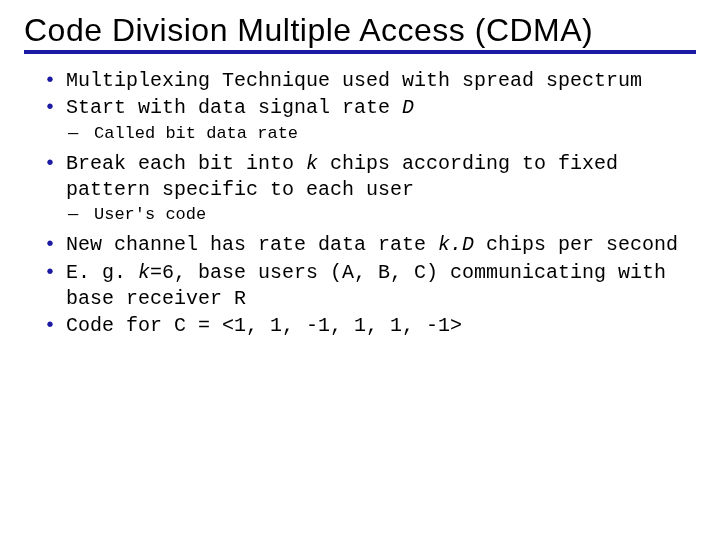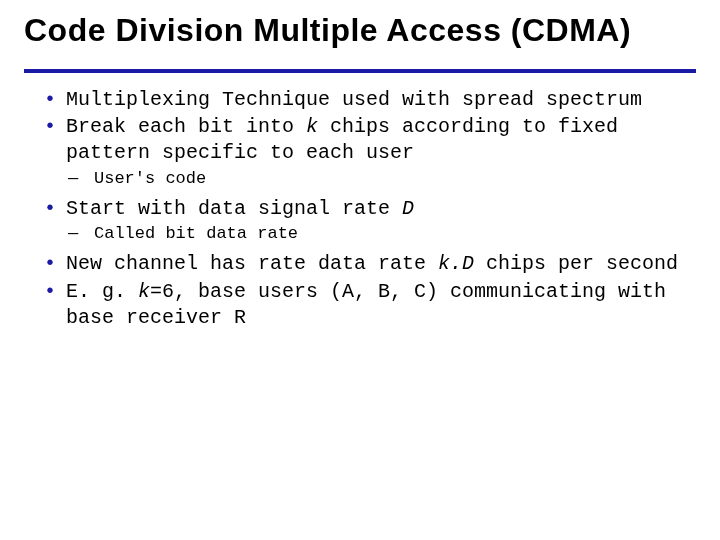--- a/index.html
+++ b/index.html
@@ -7,25 +7,25 @@
     width: 720px;
     height: 540px;
     background: #fff;
     font-family: Verdana, Geneva, sans-serif;
     color: #000;
     padding: 12px 24px 24px 24px;
     overflow: hidden;
   }
   .title {
     font-family: "Arial Black", Arial, sans-serif;
-    font-weight: 700;
+    font-weight: 400;
     font-size: 32px;
     line-height: 1.15;
     letter-spacing: 0.5px;
-    margin-bottom: 20px;
+    margin-bottom: 1px;
   }
   .rule {
     height: 4px;
     background: #1a1aa5;
     margin-bottom: 14px;
   }
   ul.level1 {
     list-style: none;
     padding-left: 42px;
     font-family: Liberation Mono, monospace;
@@ -71,35 +71,36 @@
 <h1 class="title">Code Division Multiple Access (CDMA)</h1>
 <div class="rule"></div>
 
 <ul class="level1">
 
   <li>
     <span>Multiplexing Technique used with spread spectrum</span>
   </li>
 
   <li>
-    <span>Break each bit into </span><span class="it">k</span><span> chips according to fixed pattern specific to each user</span>
+    <span>Start with data signal rate </span><span class="it">D</span>
     <ul class="level2">
-      <li>User's code</li>
+      <li>Called bit data rate</li>
     </ul>
   </li>
 
   <li>
-    <span>Start with data signal rate </span><span class="it">D</span>
+    <span>Break each bit into </span><span class="it">k</span><span> chips according to fixed pattern specific to each user</span>
     <ul class="level2">
-      <li>Called bit data rate</li>
+      <li>User's code</li>
     </ul>
   </li>
 
   <li>
     <span>New channel has rate data rate </span><span class="it">k.D</span><span> chips per second</span>
   </li>
 
   <li>
     <span>E. g. </span><span class="it">k</span><span>=6, base users (A, B, C) communicating with base receiver R</span>
   </li>
 
+  <li>Code for C = &lt;1, 1, -1, 1, 1, -1&gt;</li>
 
 </ul>
 
 </body></html>

